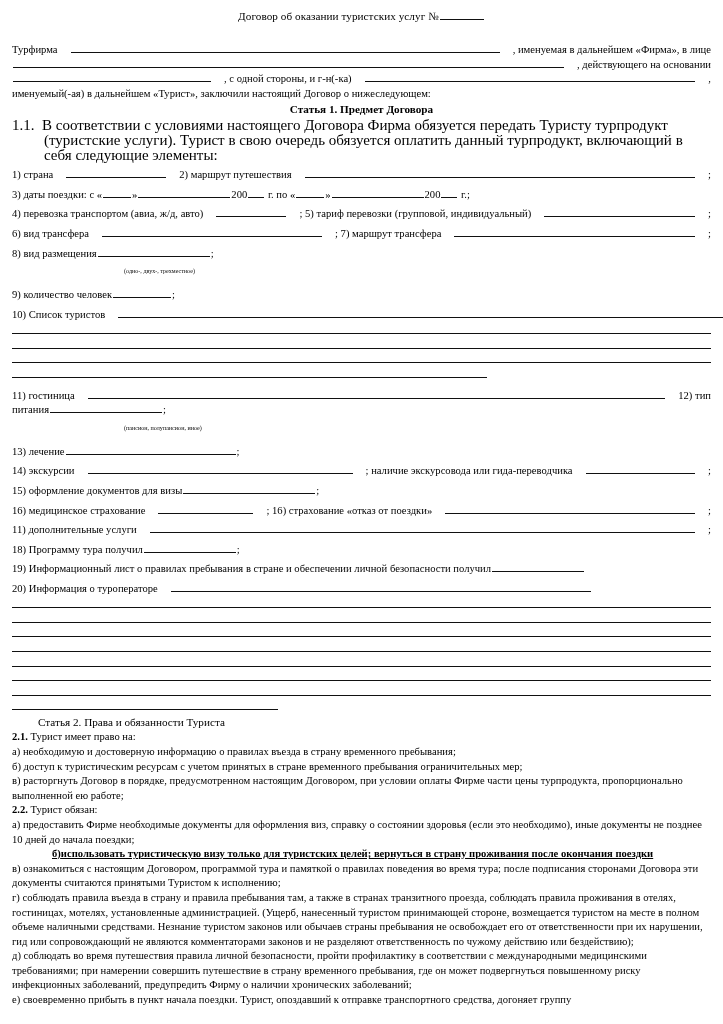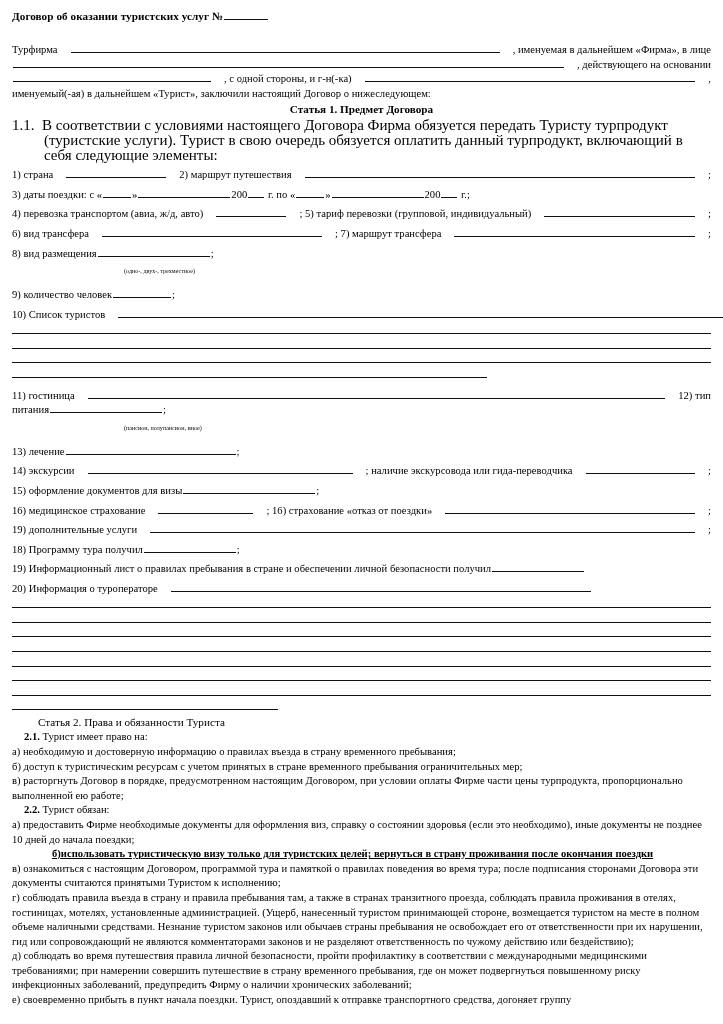--- a/index.html
+++ b/index.html
@@ -19,21 +19,22 @@
   .page {
     box-sizing: border-box;
     width: 723px;
     height: 1024px;
     padding: 9px 12px 0 12px;
     position: relative;
   }
 
   
   .doc-title {
-    font-weight: bold;
+    text-align: center;
+    font-weight: normal;
     font-size: 11.2px;
     line-height: 15px;
     margin: 0 0 9px 0;
     letter-spacing: 0.05px;
   }
   .article-heading {
     text-align: center;
     font-weight: bold;
     font-size: 11.2px;
     line-height: 14px;
@@ -66,21 +67,21 @@
     padding-left: 112px;
     color: #0b0b0b;
   }
   .spacer-2 { height: 2px; }
   .spacer-5 { height: 5px; }
   .spacer-6 { height: 6px; }
   .spacer-8 { height: 8px; }
   .spacer-10 { height: 10px; }
   .spacer-12 { height: 12px; }
 
-  .bold { font-weight: bold; margin-left: 12px; }
+  .bold { font-weight: bold; }
   .bold-underline {
     font-weight: bold;
     text-decoration: underline;
   }
 
   
   .fill {
     display: inline-block;
     border-bottom: 1px solid #111;
     height: 9px;
@@ -276,21 +277,21 @@
     <span class="txt">16) медицинское страхование</span>
     <span class="grow" style="flex:0 0 95px;"></span>
     <span class="txt">; 16) страхование «отказ от поездки»</span>
     <span class="grow"></span>
     <span class="txt">;</span>
   </div>
 
   <div class="spacer-5"></div>
 
   <div class="fill-flex-row">
-    <span class="txt">19) дополнительные услуги</span>
+    <span class="txt">11) дополнительные услуги</span>
     <span class="grow"></span>
     <span class="txt">;</span>
   </div>
 
   <div class="spacer-5"></div>
 
   <div class="p">
     <span>18) Программу тура получил</span><span class="fill w-lg"></span><span>;</span>
   </div>
 

